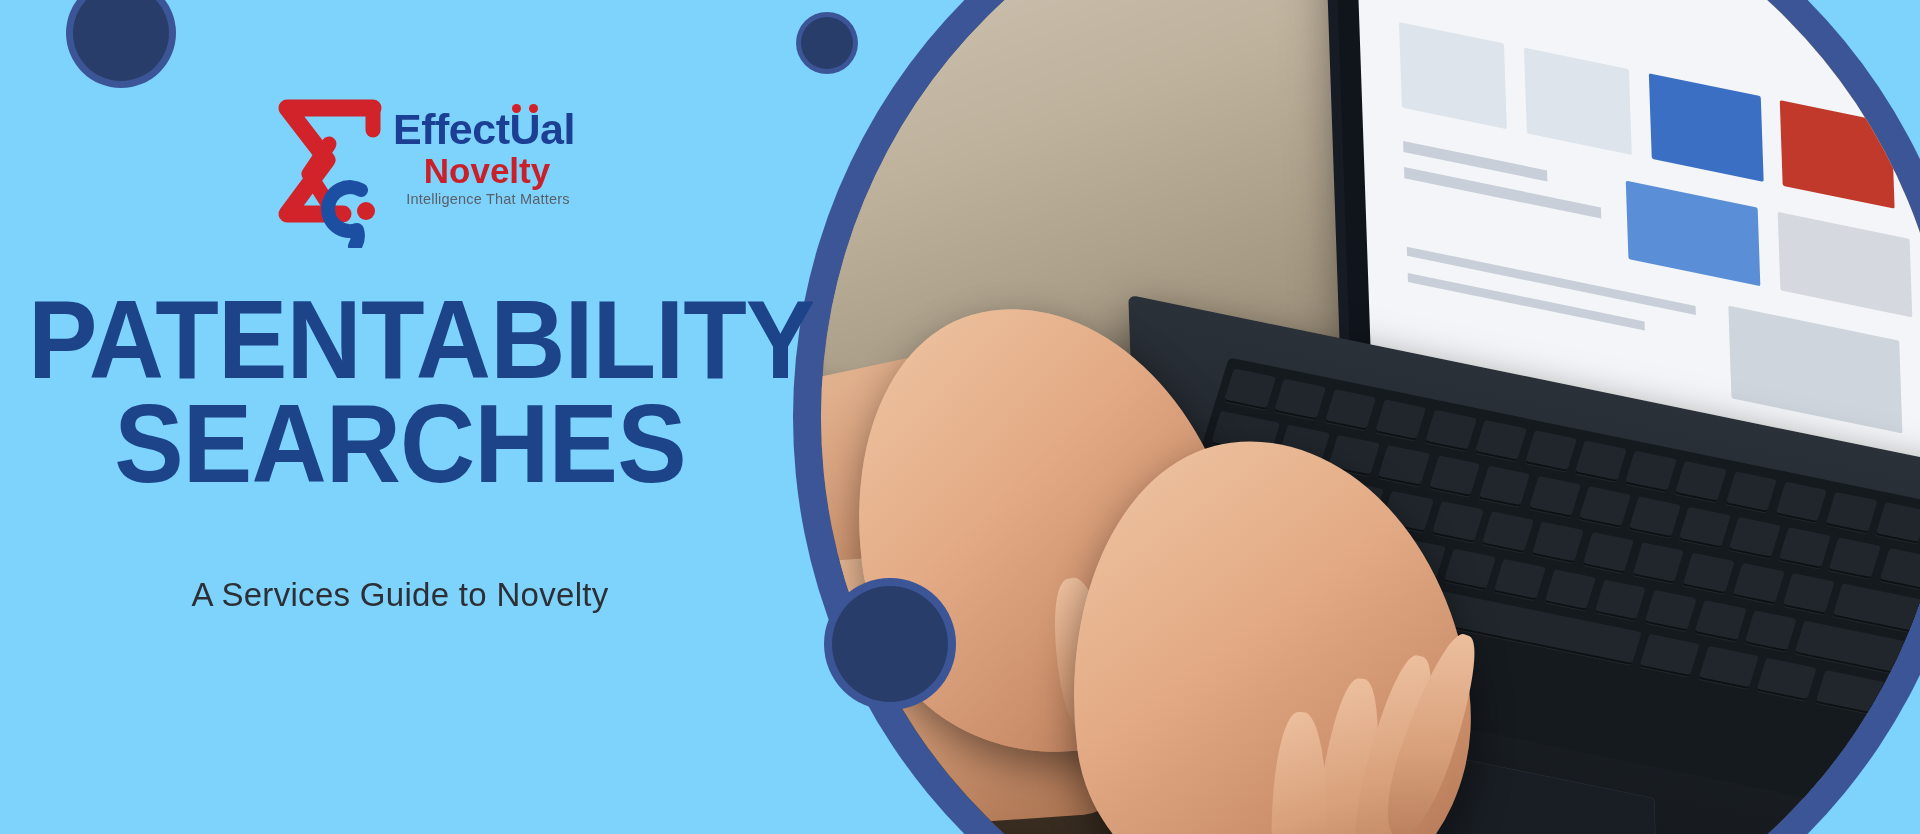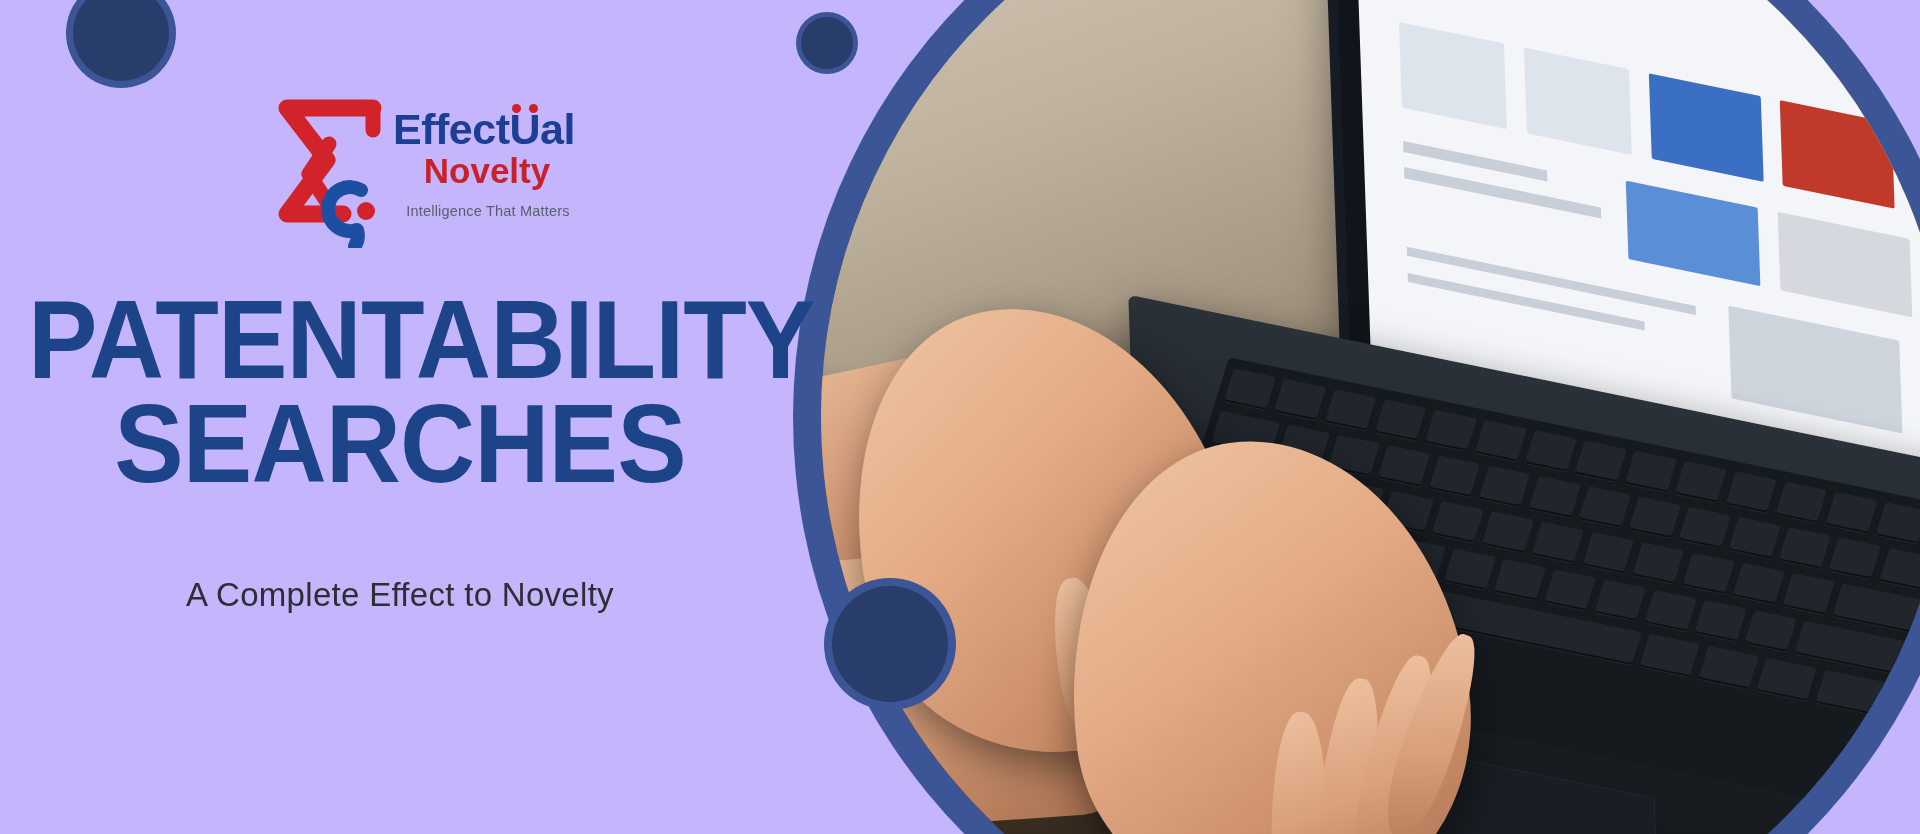--- a/index.html
+++ b/index.html
@@ -3,21 +3,21 @@
 <meta charset="utf-8">
 <style>
   html,body{margin:0;padding:0;}
   body{
     width:1920px;height:834px;
     background:#ffffff;
     font-family:"Liberation Sans",sans-serif;
     overflow:hidden;
     position:relative;
   }
-  .banner{position:absolute;inset:0;background:#c4b5fd;overflow:hidden;}
+  .banner{position:absolute;inset:0;background:#7dd3fc;overflow:hidden;}
 
   
   .deco{position:absolute;border-radius:50%;}
   .deco-ring{background:#3c5597;}
   .deco-core{position:absolute;border-radius:50%;background:#293d6b;}
 
   #deco-tl{left:66px;top:-22px;width:110px;height:110px;}
   #deco-tl .deco-core{left:7px;top:7px;width:96px;height:96px;}
 
   #deco-top2{left:796px;top:12px;width:62px;height:62px;}
@@ -123,21 +123,21 @@
   .logo-name{
     font-size:43px;font-weight:700;color:#1c3f94;letter-spacing:-.5px;
     line-height:1;white-space:nowrap;position:relative;
   }
   .umlaut{position:absolute;width:9px;height:9px;border-radius:50%;background:#d32027;top:-1px;}
   .logo-sub{
     font-size:35px;font-weight:700;color:#c9202a;line-height:1.05;
     margin-top:2px;text-align:center;width:188px;
   }
   .logo-tag{
-    font-size:14.5px;color:#5a5f68;margin-top:13px;letter-spacing:.2px;
+    font-size:14.5px;color:#5a5f68;margin-top:1px;letter-spacing:.2px;
     text-align:center;width:190px;white-space:nowrap;
   }
 
   .headline{
     position:absolute;left:0;top:288px;width:800px;text-align:center;
     color:#1d4489;
     font-family:"Liberation Sans Narrow","Liberation Sans",sans-serif;
     font-weight:700;
     font-size:116px;line-height:.93;
     letter-spacing:-1px;
@@ -317,15 +317,15 @@
         <div class="logo-sub">Novelty</div>
         <div class="logo-tag">Intelligence That Matters</div>
       </div>
     </div>
 
     <div class="headline">
       <span class="hl hl-1">PATENTABILITY</span>
       <span class="hl hl-2">SEARCHES</span>
     </div>
 
-    <div class="subtitle">A Complete Effect to Novelty</div>
+    <div class="subtitle">A Services Guide to Novelty</div>
   </div>
 </div>
 
 </body></html>

